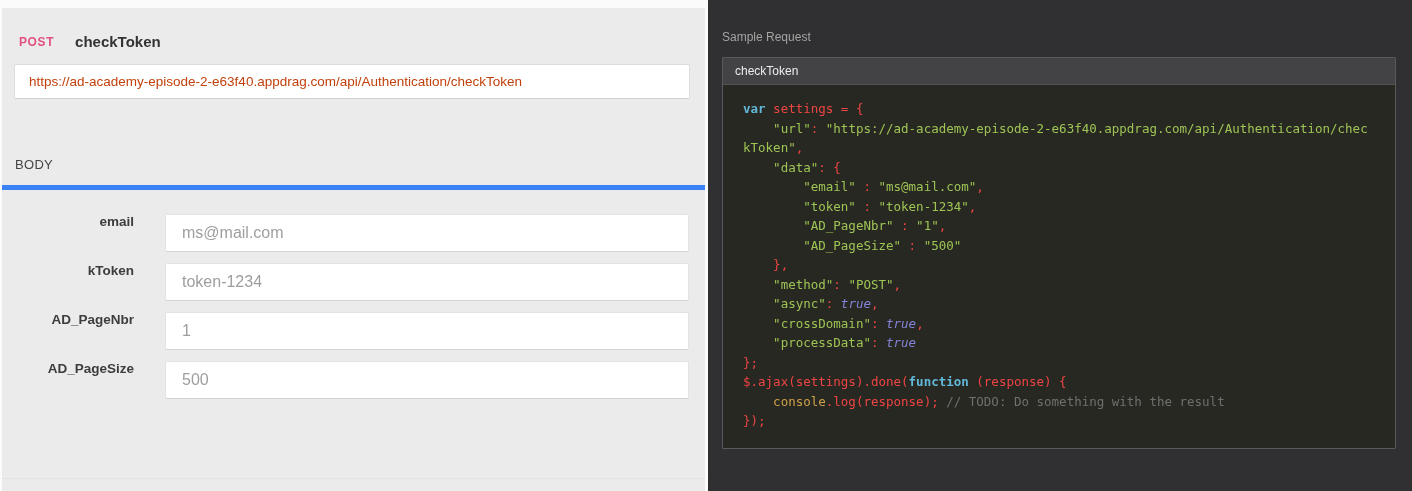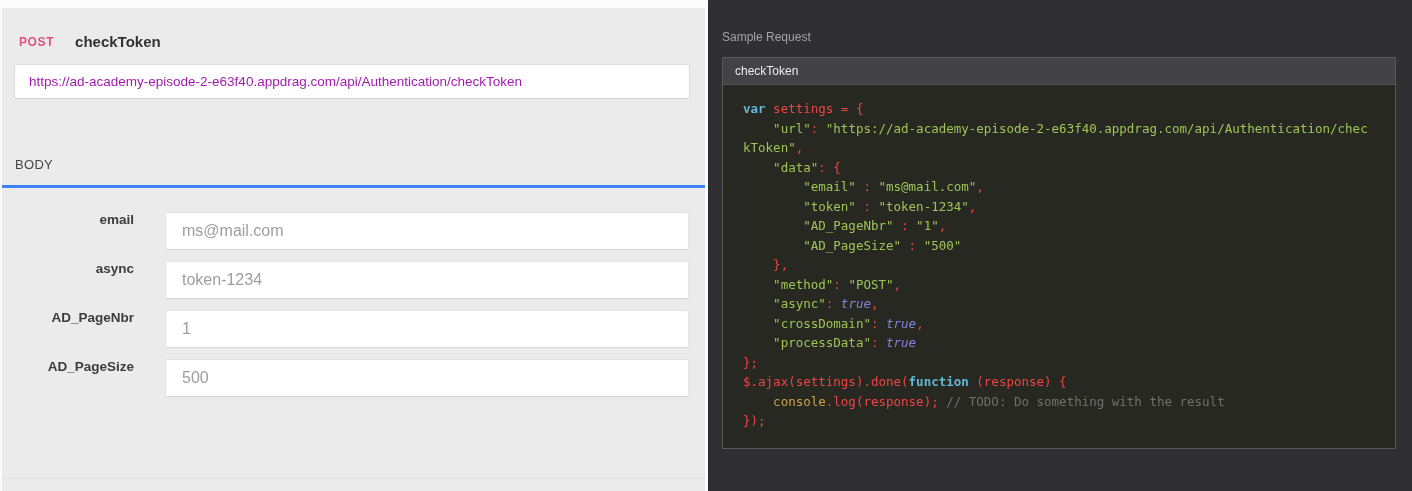--- a/index.html
+++ b/index.html
@@ -28,26 +28,26 @@
   }
   .method-badge {
     font-size:12px; font-weight:bold; letter-spacing:0.6px; color:#e2517e;
   }
   .endpoint-title {
     margin-left:21px; font-size:15px; font-weight:bold; color:#333333;
   }
   .url-input {
     display:block; width:676px; margin:0 16px 8px 12px; height:35px;
     background:#ffffff; border:1px solid #dcdcdc; border-bottom-color:#d2d2d2;
-    border-radius:2px; padding:0 14px; font-size:13.5px; color:#a21caf;
+    border-radius:2px; padding:0 14px; font-size:13.5px; color:#c2410c;
     font-family:"Liberation Sans", sans-serif; outline:none;
   }
   .body-section-header {
     padding:20px 0 13px 13px; font-size:13px; color:#454545;
-    border-bottom:3px solid #3b82f6; letter-spacing:0.3px;margin-top:38px;
+    border-bottom:5px solid #3b82f6; letter-spacing:0.3px;margin-top:38px;
   }
   .form-area { padding-top:13px; }
   .form-row { display:flex; align-items:flex-start; margin:11px 16px 11px 0; }
   .form-label {
     width:163px; text-align:right; padding-right:31px;
     font-weight:bold; font-size:13.5px; color:#3d3d3d;
   }
   .form-input {
     flex:1; height:38px; background:#ffffff;
     border:1px solid #e3e3e3; border-bottom-color:#d4d4d4; border-radius:2px;
@@ -96,21 +96,21 @@
       <span class="endpoint-title">checkToken</span>
     </div>
     <input class="url-input" type="text" readonly="" value="https://ad-academy-episode-2-e63f40.appdrag.com/api/Authentication/checkToken" style="">
     <div class="body-section-header">BODY</div>
     <div class="form-area">
         <div class="form-row">
           <label class="form-label">email</label>
           <input type="text" class="form-input" placeholder="ms@mail.com" style="">
         </div>
         <div class="form-row">
-          <label class="form-label">async</label>
+          <label class="form-label">kToken</label>
           <input type="text" class="form-input" placeholder="token-1234" style="">
         </div>
         <div class="form-row">
           <label class="form-label">AD_PageNbr</label>
           <input type="text" class="form-input" placeholder="1" style="">
         </div>
         <div class="form-row">
           <label class="form-label">AD_PageSize</label>
           <input type="text" class="form-input" placeholder="500" style="">
         </div>

